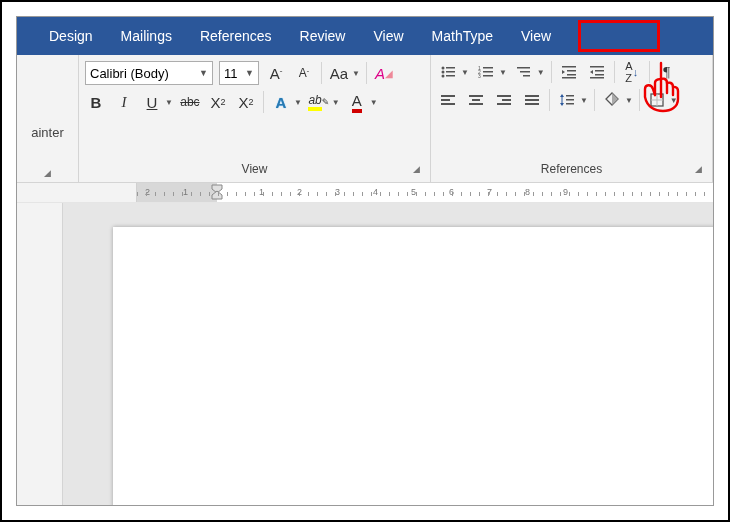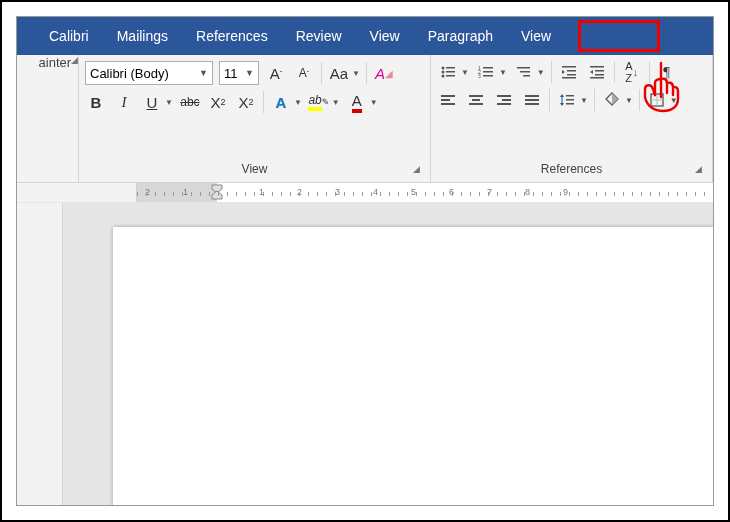--- a/index.html
+++ b/index.html
@@ -4,21 +4,21 @@
 <style>
   * { box-sizing: border-box; margin: 0; padding: 0; }
   body { font-family: "Segoe UI", Tahoma, sans-serif; background: #fff; width: 730px; height: 522px; overflow: hidden; position: relative; }
   .frame { border: 2px solid #000; width: 730px; height: 522px; position: relative; padding: 14px; }
   .app { width: 100%; height: 100%; position: relative; overflow: hidden; border: 1px solid #999; }
   .menubar { background: #2b579a; height: 38px; display: flex; align-items: center; color: #fff; padding-left: 18px; font-size: 14px; }
   .menubar .tab { padding: 0 14px; height: 100%; display: flex; align-items: center; cursor: pointer; white-space: nowrap; }
   .highlight { position: absolute; border: 3px solid #ee0000; pointer-events: none; }
   .pointing { position: absolute; color: #ee0000; pointer-events: none; }
   .ribbon { background: #f3f3f3; border-bottom: 1px solid #d4d4d4; height: 128px; display: flex; position: relative; }
-  .ribbon-sideclip { width: 62px; border-right: 1px solid #d4d4d4; display: flex; flex-direction: row; justify-content: flex-end; padding-bottom: 4px; font-size: 12px; color: #444; }
+  .ribbon-sideclip { width: 62px; border-right: 1px solid #d4d4d4; display: flex; flex-direction: column; justify-content: flex-end; align-items: center; padding-bottom: 4px; font-size: 12px; color: #444; }
   .ribbon-sideclip .ainter { font-size: 13px; margin-bottom: 28px;}
   .dlg-arrow { font-size: 9px; color: #777; }
   .section { border-right: 1px solid #d4d4d4; display: flex; flex-direction: column; padding: 6px 6px 2px 6px; }
   .section .rows { flex: 1; display: flex; flex-direction: column; gap: 6px; }
   .section .label { text-align: center; font-size: 12px; color: #444; height: 18px; position: relative; }
   .section .label .dlg-arrow { position: absolute; right: 4px; top: 2px; }
   .row { display: flex; align-items: center; gap: 6px; }
   .combo { border: 1px solid #adadad; background: #fff; height: 24px; display: flex; align-items: center; padding: 0 4px; font-size: 13px; }
   .combo .chev { margin-left: auto; font-size: 9px; color: #555; }
   .font-combo { width: 128px; }
@@ -43,26 +43,26 @@
   .bullet-ico circle { fill: #555; }
   .shade-ico { width:16px; height:16px; }
 </style>
 </head>
 <body>
 
 <div class="frame">
   <div class="app">
 
     <div class="menubar">
-      <div class="tab">Calibri</div>
+      <div class="tab">Design</div>
       <div class="tab">Mailings</div>
       <div class="tab">References</div>
       <div class="tab">Review</div>
       <div class="tab">View</div>
-      <div class="tab">Paragraph</div>
+      <div class="tab">MathType</div>
       <div class="tab">View</div>
     </div>
 
     <div class="ribbon">
 
       <div class="ribbon-sideclip">
         <div class="ainter">ainter</div>
         <div class="dlg-arrow">◢</div>
       </div>
 

